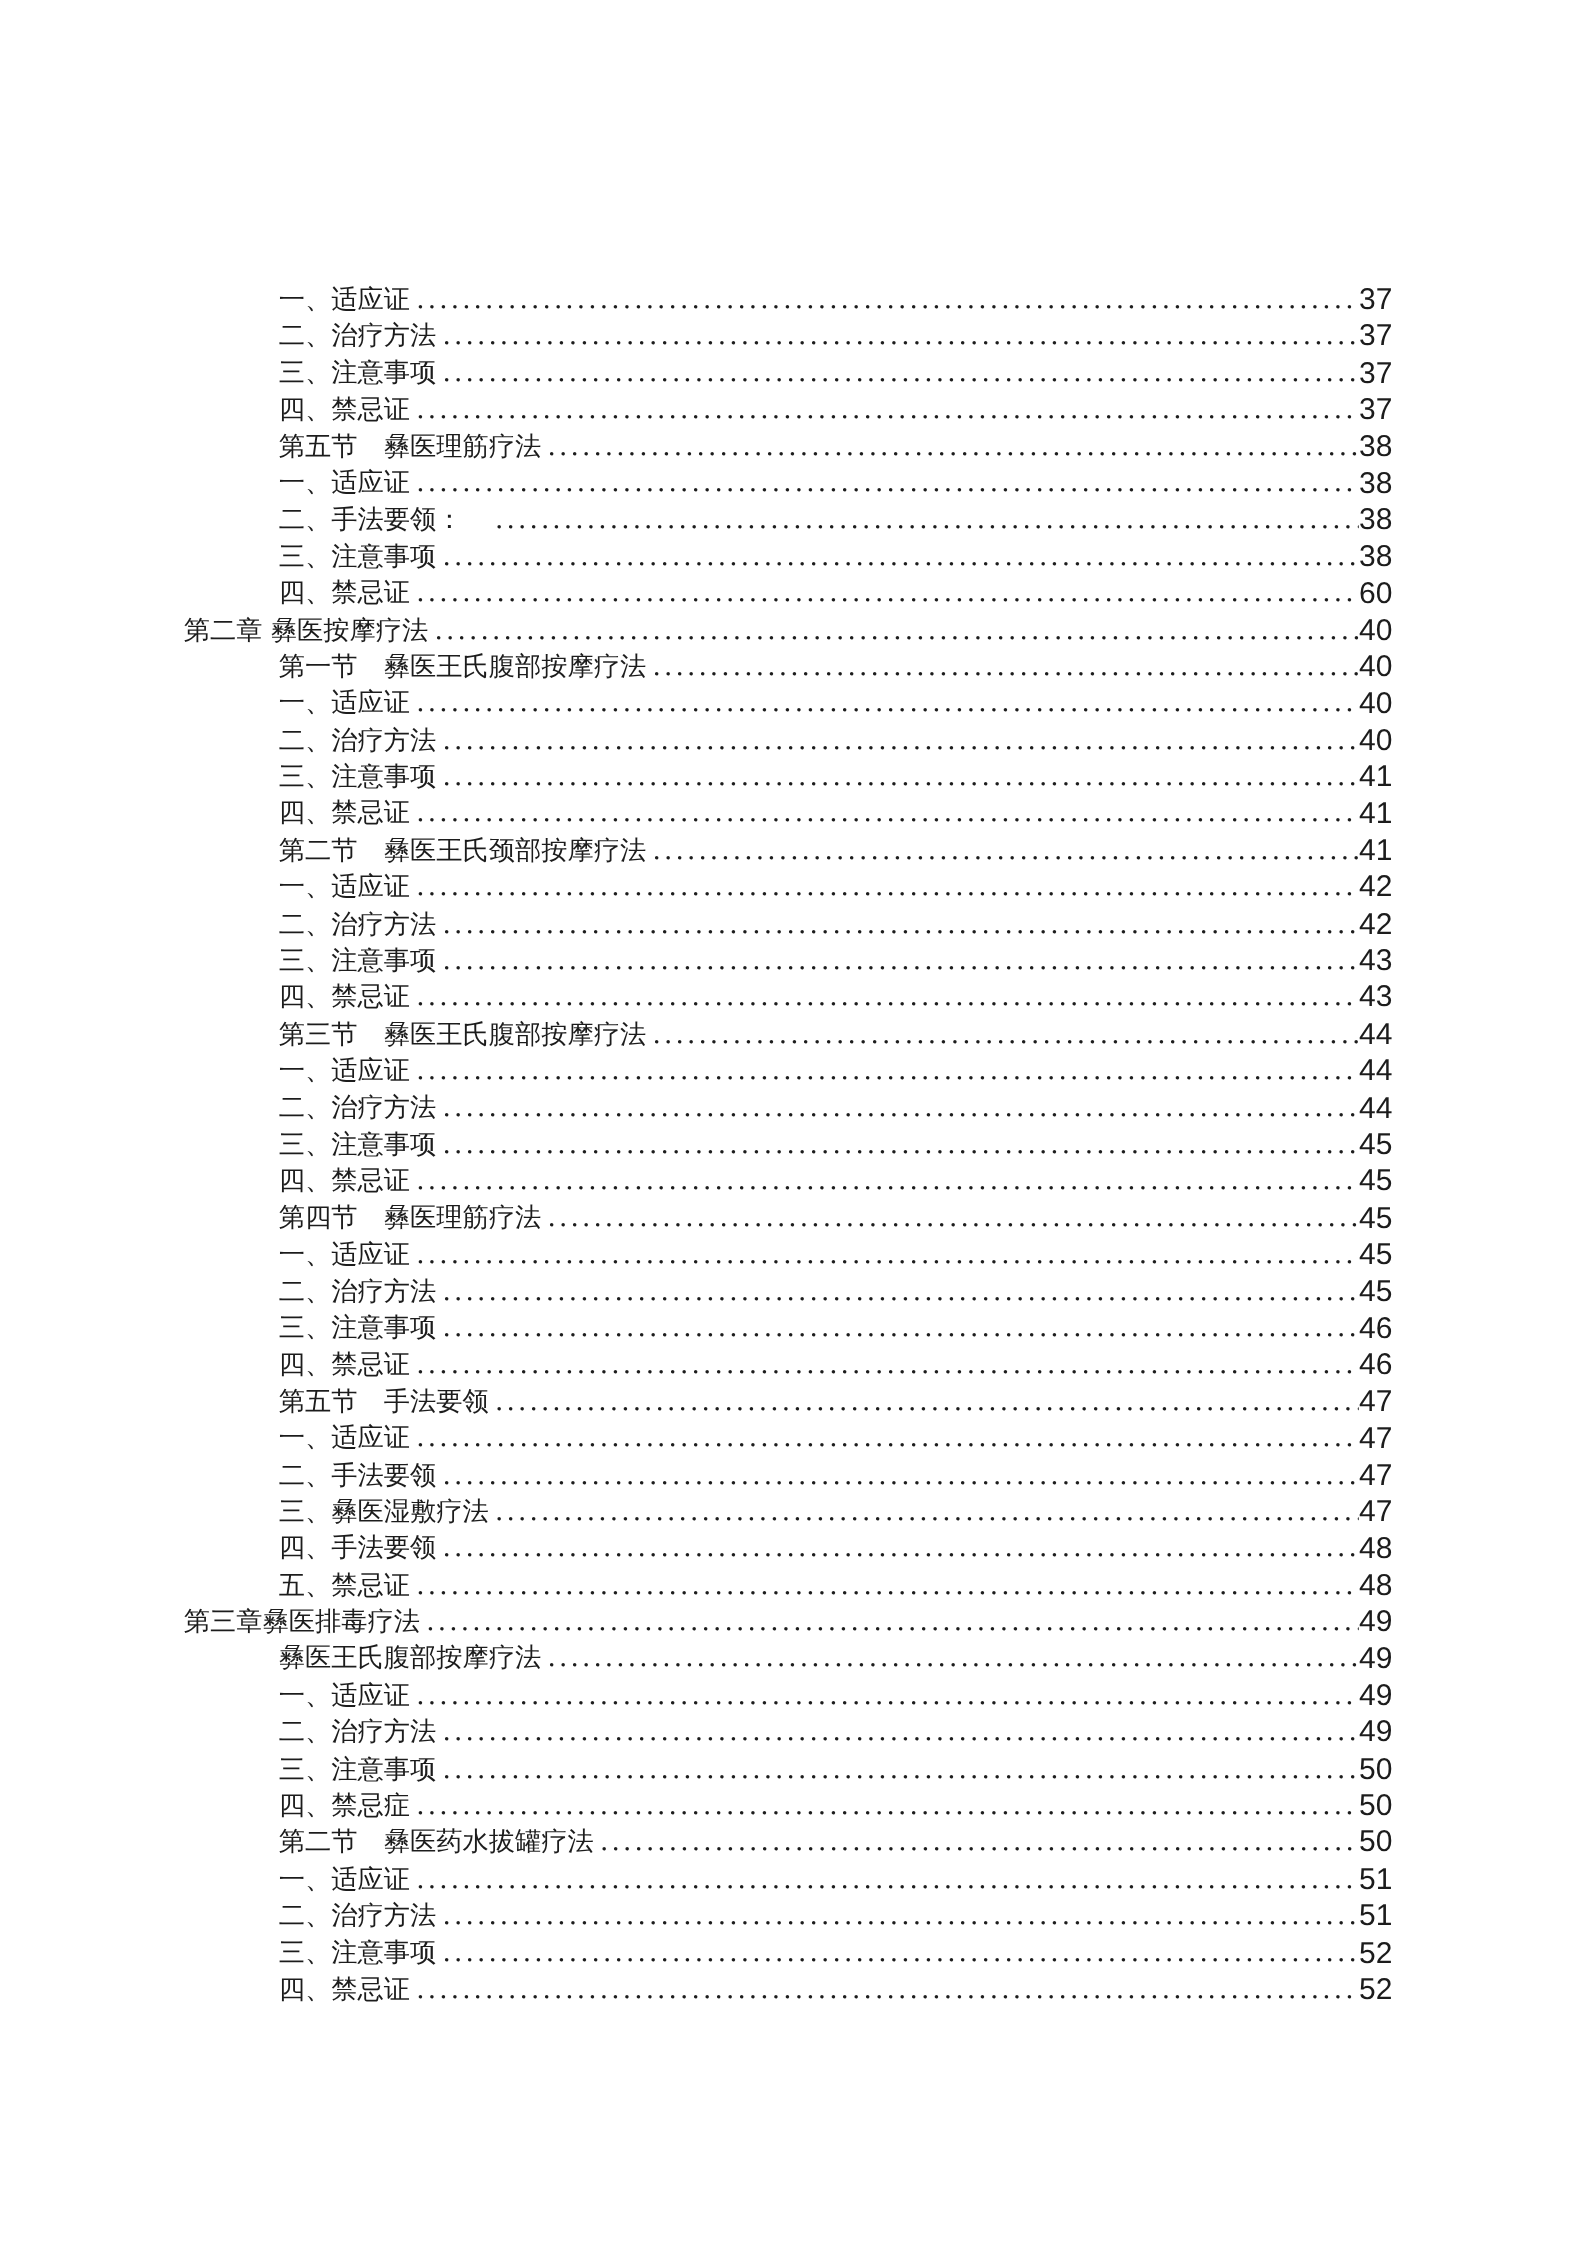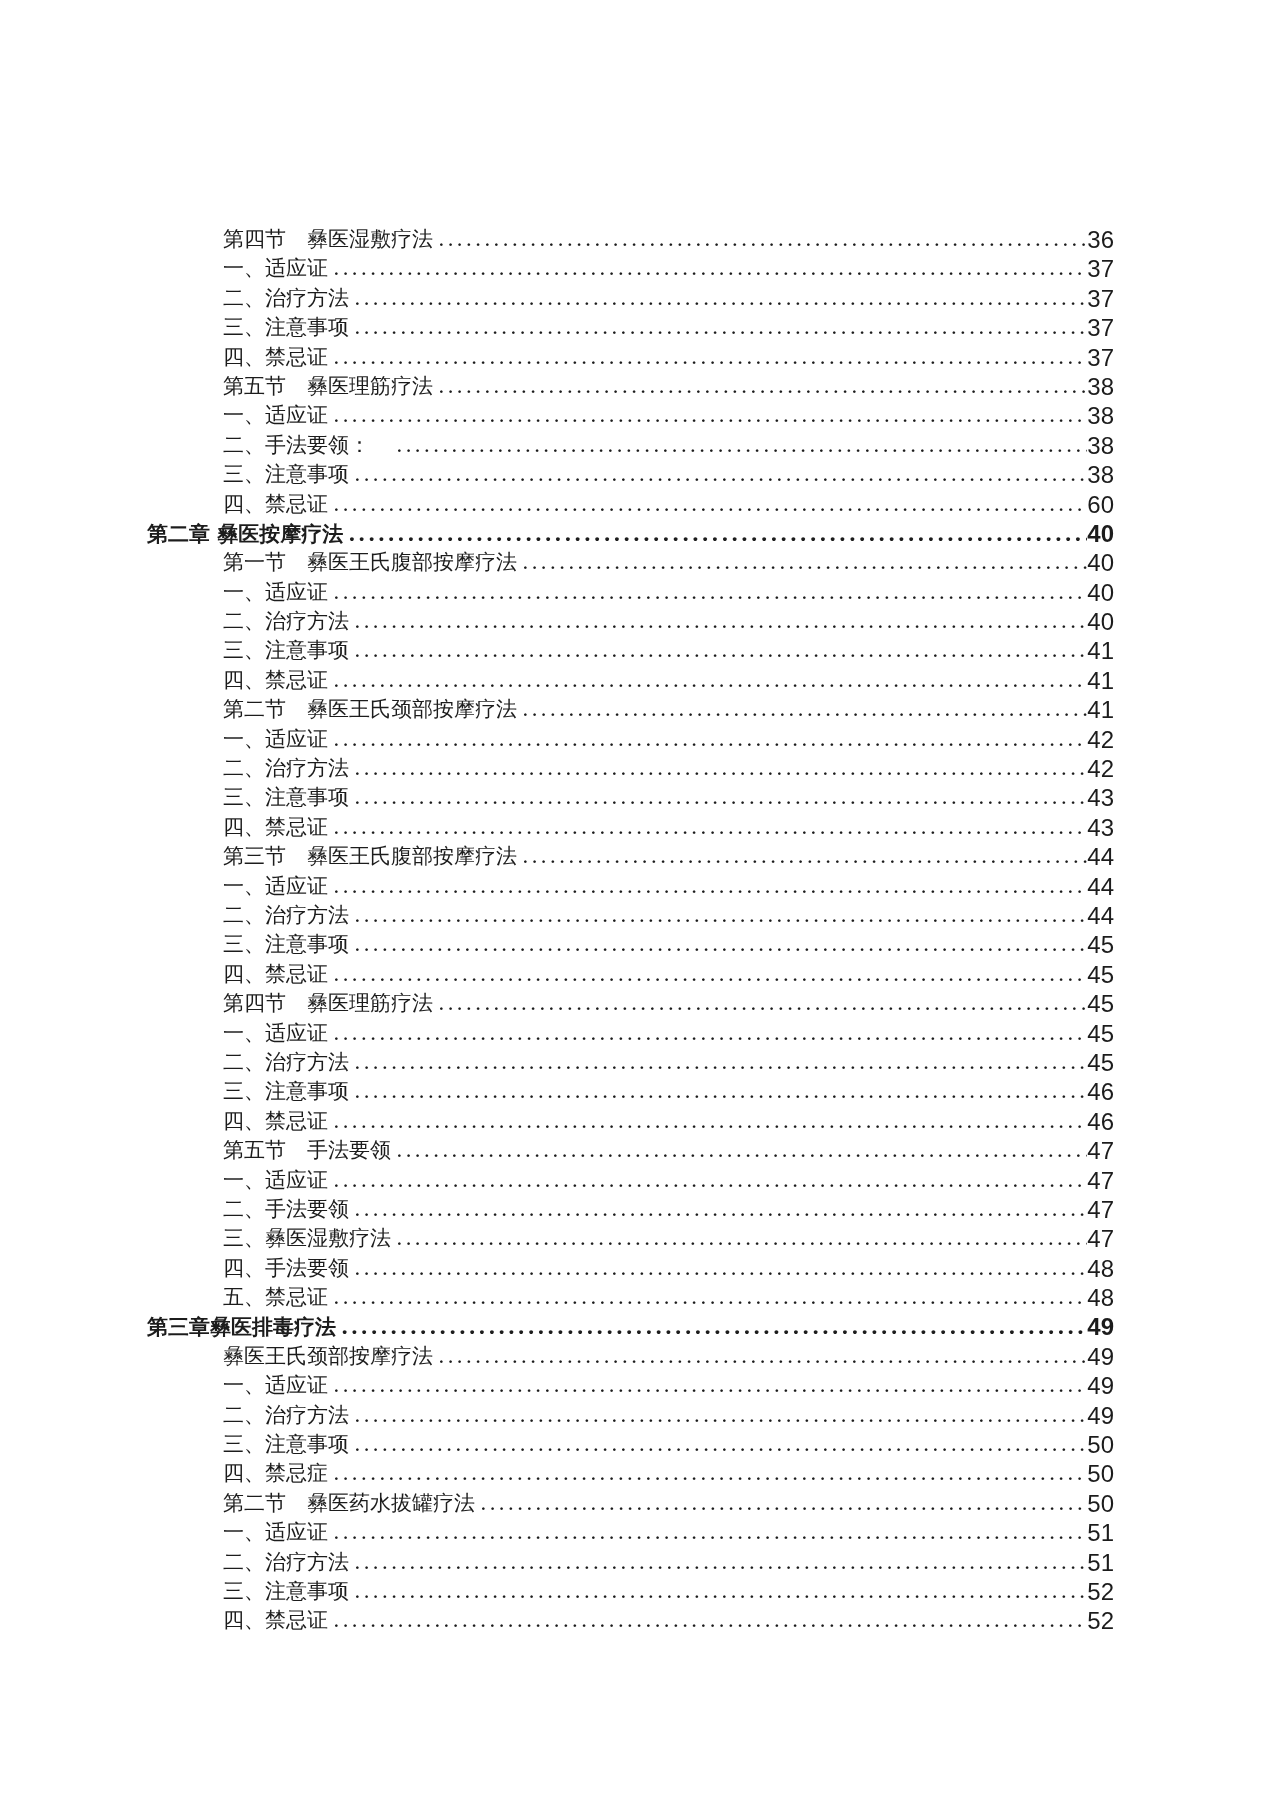--- a/index.html
+++ b/index.html
@@ -47,33 +47,28 @@
   .toc-row .page-num {
     line-height: 29.4px;
     white-space: nowrap;
     font-family: "Liberation Sans", sans-serif;
     font-size: 24px;
   }
   .toc-row.section, .toc-row.item {
     padding-left: 76px;
   }
   .toc-row.chapter {
-    font-weight: 700;
+    font-weight: 400;
   }
 </style>
 </head>
 <body>
 
 <div class="doc-page">
   <nav class="toc" id="toc">
-      <div class="toc-row section">
-    <span class="label">第四节　彝医湿敷疗法</span>
-    <span class="dots"></span>
-    <span class="page-num">36</span>
-  </div>
       <div class="toc-row item">
     <span class="label">一、适应证</span>
     <span class="dots"></span>
     <span class="page-num">37</span>
   </div>
       <div class="toc-row item">
     <span class="label">二、治疗方法</span>
     <span class="dots"></span>
     <span class="page-num">37</span>
   </div>
@@ -246,21 +241,21 @@
     <span class="label">五、禁忌证</span>
     <span class="dots"></span>
     <span class="page-num">48</span>
   </div>
       <div class="toc-row chapter">
     <span class="label">第三章彝医排毒疗法</span>
     <span class="dots"></span>
     <span class="page-num">49</span>
   </div>
       <div class="toc-row section">
-    <span class="label">彝医王氏颈部按摩疗法</span>
+    <span class="label">彝医王氏腹部按摩疗法</span>
     <span class="dots"></span>
     <span class="page-num">49</span>
   </div>
       <div class="toc-row item">
     <span class="label">一、适应证</span>
     <span class="dots"></span>
     <span class="page-num">49</span>
   </div>
       <div class="toc-row item">
     <span class="label">二、治疗方法</span>

